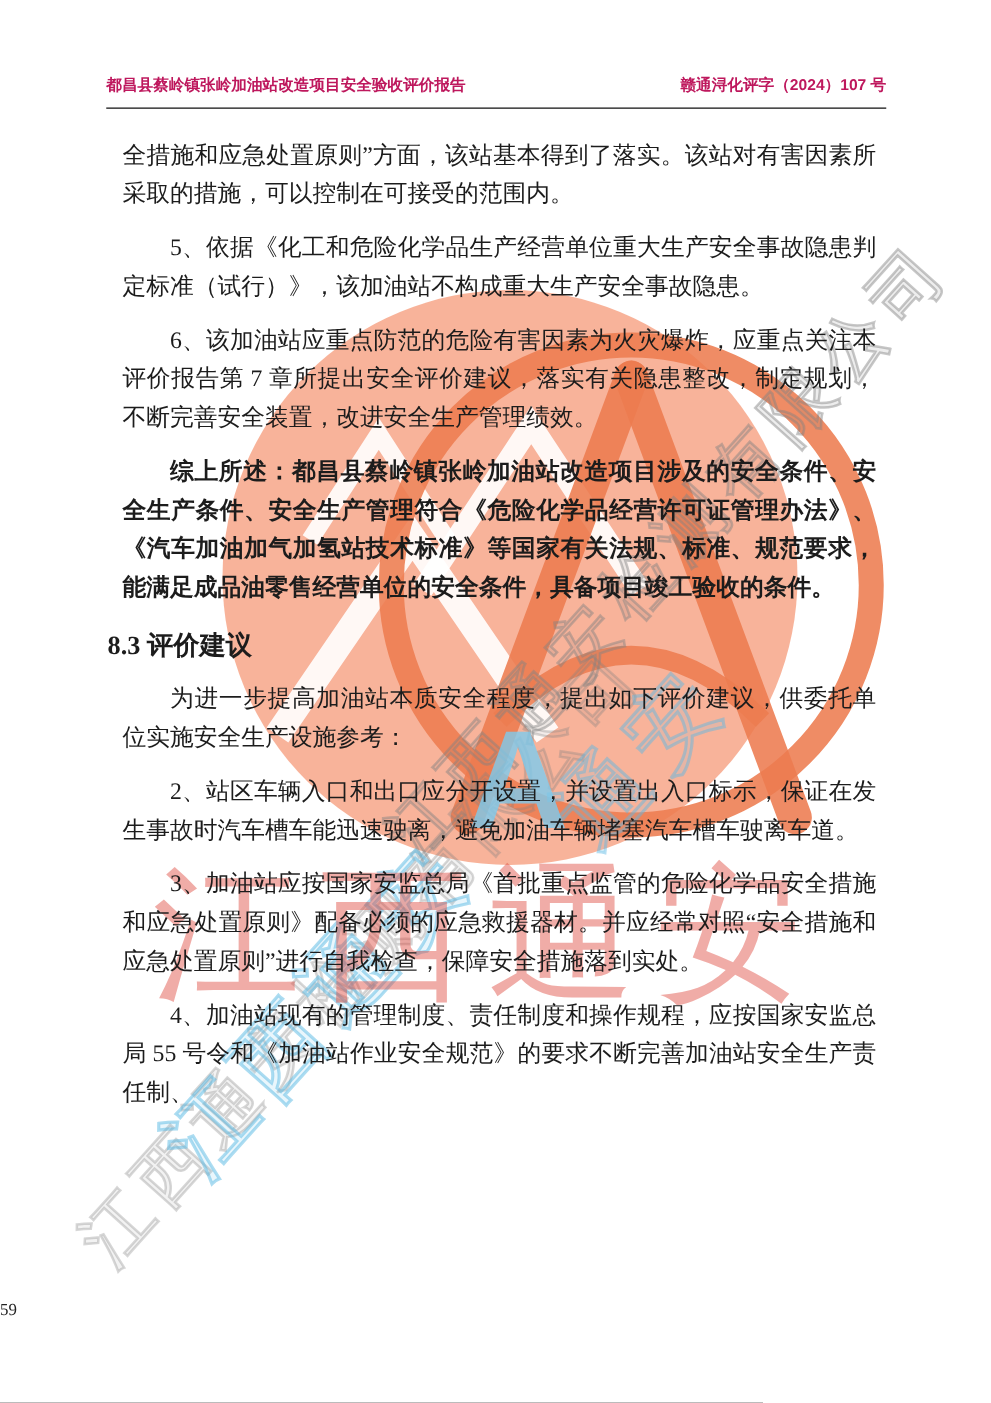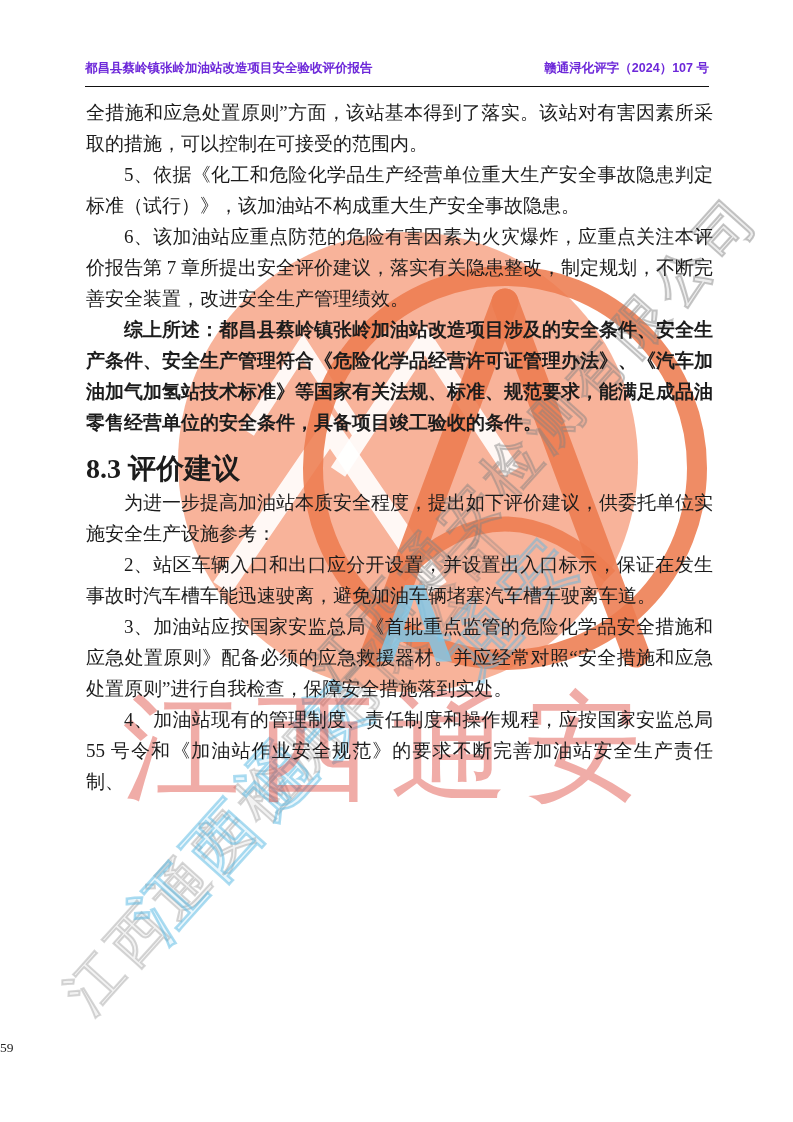--- a/index.html
+++ b/index.html
@@ -58,34 +58,34 @@
     font-size:118px;line-height:1.1;letter-spacing:16px;
     color:rgba(221,72,60,0.45);
     white-space:nowrap;
   }
 
   
   .header{
     position:absolute;left:85px;right:84px;top:60px;z-index:2;
     display:flex;justify-content:space-between;align-items:flex-end;
     font-family:"Liberation Sans","DejaVu Sans",sans-serif;
-    font-size:12.5px;font-weight:bold;color:#6d28d9;
+    font-size:12.5px;font-weight:bold;color:#be185d;
     padding-bottom:9px;border-bottom:1.6px solid #111;
   }
 
   
   .content{
     position:absolute;left:86px;top:97px;width:627px;z-index:1;
     font-size:19px;line-height:31px;text-align:justify;
   }
-  .content p{margin:0;}
+  .content p{margin:12px;}
   .content p.ind{text-indent:2em;}
   .content p.bold{font-weight:bold;font-family:Liberation Serif, serif;}
   .content h2{
-    font-size:28px;font-weight:bold;margin:15px 0 3px 0;line-height:31px;
+    font-size:21px;font-weight:bold;margin:15px 0 3px 0;line-height:31px;
   }
 
   
   .footer{
     position:absolute;left:0;right:0;top:1040px;z-index:1;
     text-align:left;font-size:13.5px;color:#222;
   }
 </style>
 </head>
 <body>

